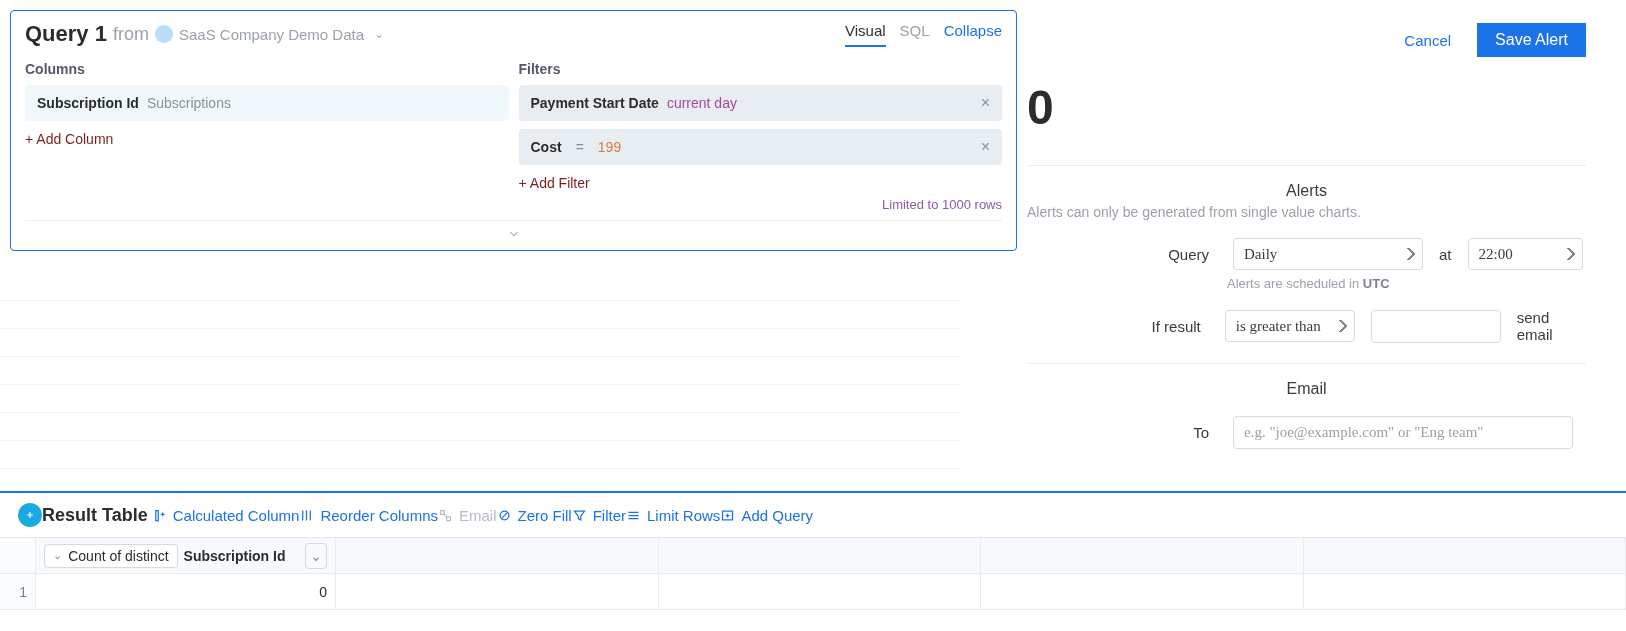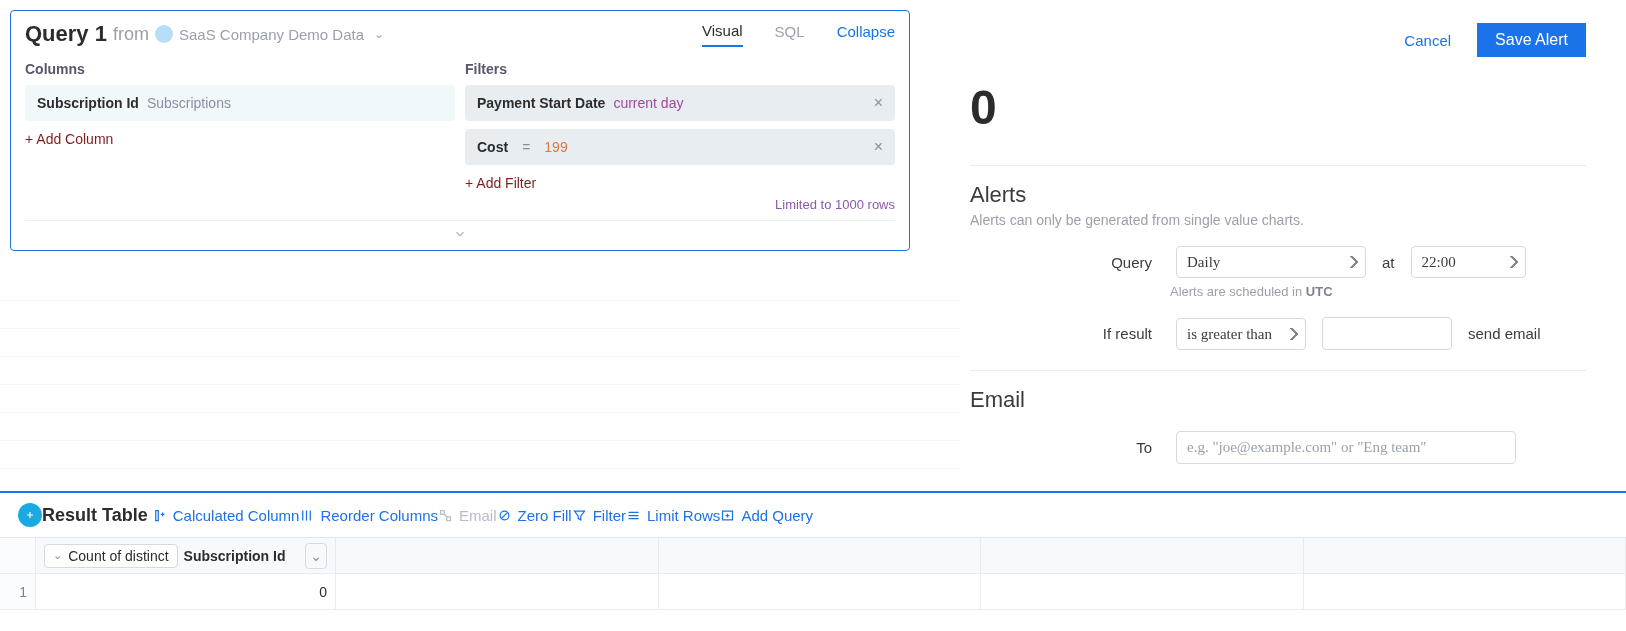--- a/index.html
+++ b/index.html
@@ -7,30 +7,30 @@
   .page { display: flex; width: 1626px; height: 631px; position: relative; }
   .left-col { flex: 0 0 960px; padding: 10px 0 0 10px; position: relative; }
   .right-col { flex: 1; padding: 20px 40px 0 10px; }
 
   .query-card {
     border: 1px solid #1a73e8;
     border-radius: 4px;
     padding: 10px 14px 0 14px;
     background: #fff;
     position: relative;
-    width: 900px;
+    width: 1007px;
   }
   .query-head { display: flex; align-items: center; justify-content: space-between; margin-bottom: 14px; }
   .q-left { display: flex; align-items: center; gap: 6px; }
   .q-title { font-size: 22px; font-weight: 600; color: #2c2c2c; }
   .q-from { font-size: 18px; font-weight: 400; color: #9aa1ac; }
   .ds-badge { width: 18px; height: 18px; border-radius: 50%; background: #b8ddf6; display: inline-block; }
   .ds-name { font-size: 15px; color: #9aa1ac; }
   .chev-down { color: #aaa; margin-left:4px; font-size:12px;}
-  .head-tabs { display:flex; align-items:center; gap:32px; }
+  .head-tabs { display:flex; gap:14px; }
   .htab { font-size:15px; color:#1a73e8; cursor:pointer; padding-bottom:6px;}
   .htab.active { color:#2c2c2c; border-bottom:2px solid #1a73e8; font-weight:500;}
   .htab.sql { color:#9aa1ac; }
 
   .q-body { display:flex; gap:10px; }
   .q-col { flex:1; }
   .sec-title { font-size:14px; font-weight:600; color:#55586a; margin-bottom:8px; }
   .pill {
     background:#eaf3f8; border-radius:4px; padding:10px 12px;
     display:flex; align-items:center; gap:8px; margin-bottom:8px;
@@ -49,21 +49,21 @@
   .limited .n { color:#8b5aa8; font-weight:500;}
   .divider { border-top:1px solid #eceef2; margin-top:4px;}
   .expand-row { text-align:center; padding:6px 0 6px; color:#aeb3bd; cursor:pointer;}
   .expand-row svg { width:14px; height:14px; }
 
   .top-actions { position:absolute; top:23px; right:40px; display:flex; gap:26px; align-items:center;}
   .cancel-link { color:#1a73e8; font-size:15px; cursor:pointer;}
   .save-btn { background:#1a73e8; color:#fff; border:none; border-radius:0; padding:8px 18px; font-size:16px; font-weight:500; cursor:pointer;}
 
   .big-zero { font-size:48px; font-weight:700; color:#2c2c2c; margin:60px 0 30px 0;}
-  .right-sec-title { font-size:22px; font-weight:500; color:#3b3b3b; margin-top:2px;}
+  .right-sec-title { font-size:16px; font-weight:500; color:#3b3b3b; margin-top:2px;text-align:center;}
   .right-sec-sub { color:#9ba0aa; font-size:14px; margin-top:4px;}
   .hr { border-top:1px solid #eceef2; margin:20px 0 16px 0; width:100%;}
 
   .form-row { display:flex; align-items:center; gap:16px; margin-bottom:10px;}
   .form-label { width:190px; text-align:right; color:#3b3b3b; font-size:15px; padding-right:8px;}
   .sel, .inp {
     border:1px solid #d6d9df; border-radius:4px; background:#fff;
     font-size:15px; padding:7px 10px; color:#3b3b3b; font-family:Liberation Serif, serif;
   }
   .sel { appearance:none; -webkit-appearance:none; padding-right:26px; background-image:none; position:relative;}

